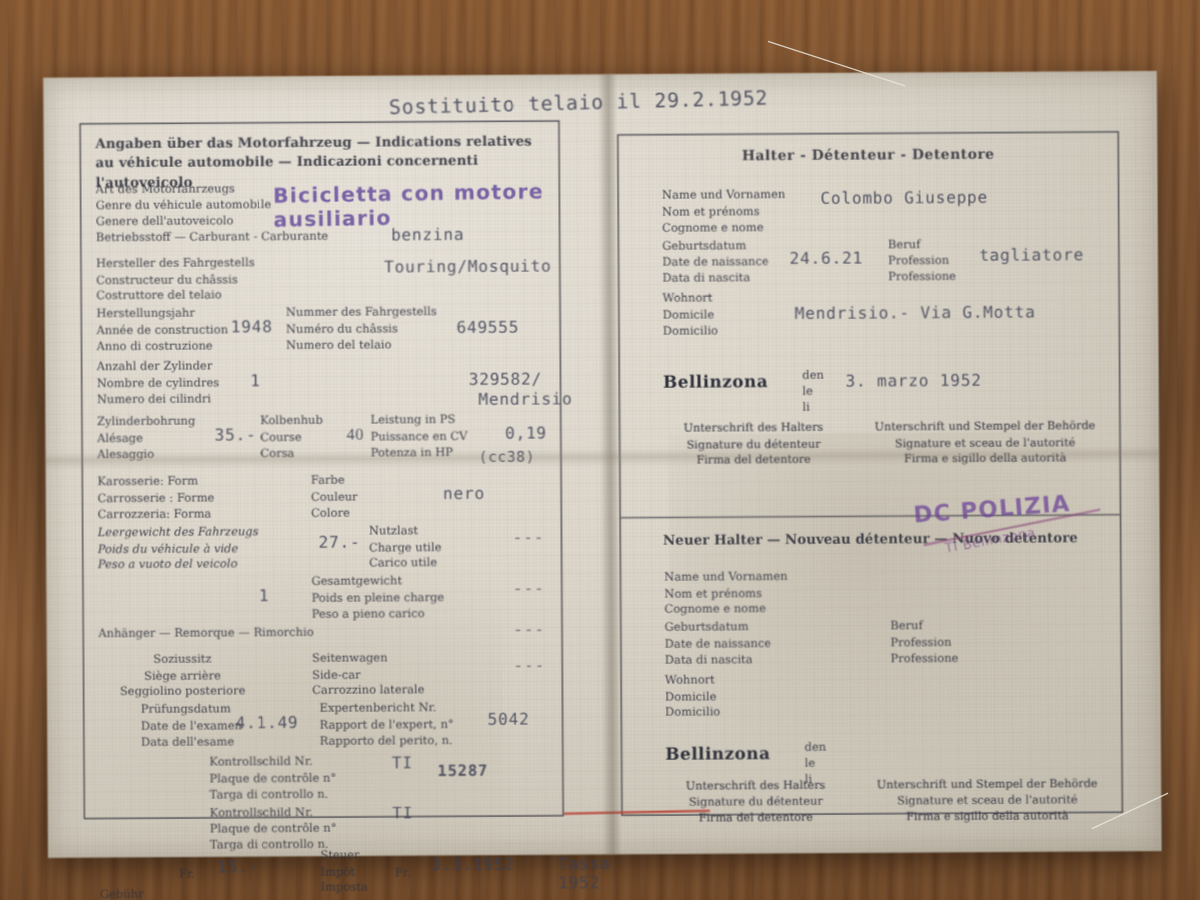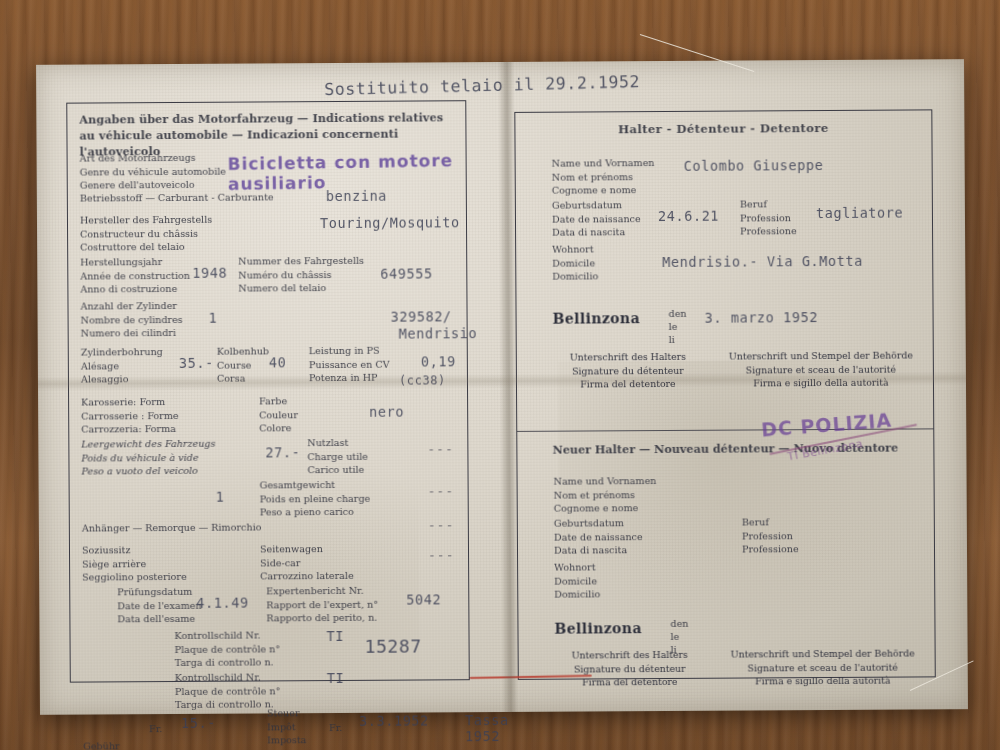--- a/index.html
+++ b/index.html
@@ -139,21 +139,21 @@
     opacity: 0.9;
     font-family: "DejaVu Serif", serif;
   }
 
   .hand {
     font-family: "DejaVu Sans Mono", monospace;
     color: #3b3f55;
     opacity: 0.85;
     letter-spacing: 0.6px;
   }
-  .hand.big { font-size: 18px; }
+  .hand.big { font-size: 13px; font-weight: bold; }
   .hand.med { font-size: 13.5px; }
   .hand.sm { font-size: 12px; }
   .dashes {
     font-family: "DejaVu Sans Mono", monospace;
     font-size: 13px;
     color: #4a4a58;
     opacity: 0.75;
     letter-spacing: 1px;
   }
 
@@ -297,21 +297,21 @@
         <div class="lbl">Zylinderbohrung
 Alésage
 Alesaggio</div>
       </div>
       <div class="hand med" style="position:absolute; left:110px; top:252px;">35.-</div>
       <div class="row" style="left:148px; top:242px; width:66px;">
         <div class="lbl">Kolbenhub
 Course
 Corsa</div>
       </div>
-      <div class="hand med" style="position:absolute; left:200px; top:252px;">40</div>
+      <div class="hand med" style="position:absolute; left:220px; top:252px;font-family:Liberation Serif, serif;">40</div>
       <div class="row" style="left:240px; top:242px; width:128px;">
         <div class="lbl">Leistung in PS
 Puissance en CV
 Potenza in HP</div>
       </div>
       <div class="hand med" style="position:absolute; left:352px; top:252px;">0,19</div>
       <div class="hand sm" style="position:absolute; left:330px; top:272px;">(cc38)</div>
 
       <div class="row" style="left:190px; top:292px; width:120px;">
         <div class="lbl">Farbe
@@ -344,21 +344,21 @@
 Poids en pleine charge
 Peso a pieno carico</div>
       </div>
       <div class="dashes" style="position:absolute; left:358px; top:382px;">---</div>
 
       <div class="row" style="left:12px; top:418px; width:240px;">
         <div class="lbl">Anhänger — Remorque — Rimorchio</div>
       </div>
       <div class="dashes" style="position:absolute; left:358px; top:416px;">---</div>
 
-      <div class="row" style="left:12px; top:440px; width:140px;">
+      <div class="row" style="left:12px; top:440px; width:140px;text-align:center;">
         <div class="lbl">Soziussitz
 Siège arrière
 Seggiolino posteriore</div>
       </div>
       <div class="row" style="left:190px; top:440px; width:150px;">
         <div class="lbl">Seitenwagen
 Side-car
 Carrozzino laterale</div>
       </div>
       <div class="dashes" style="position:absolute; left:358px; top:446px;">---</div>

